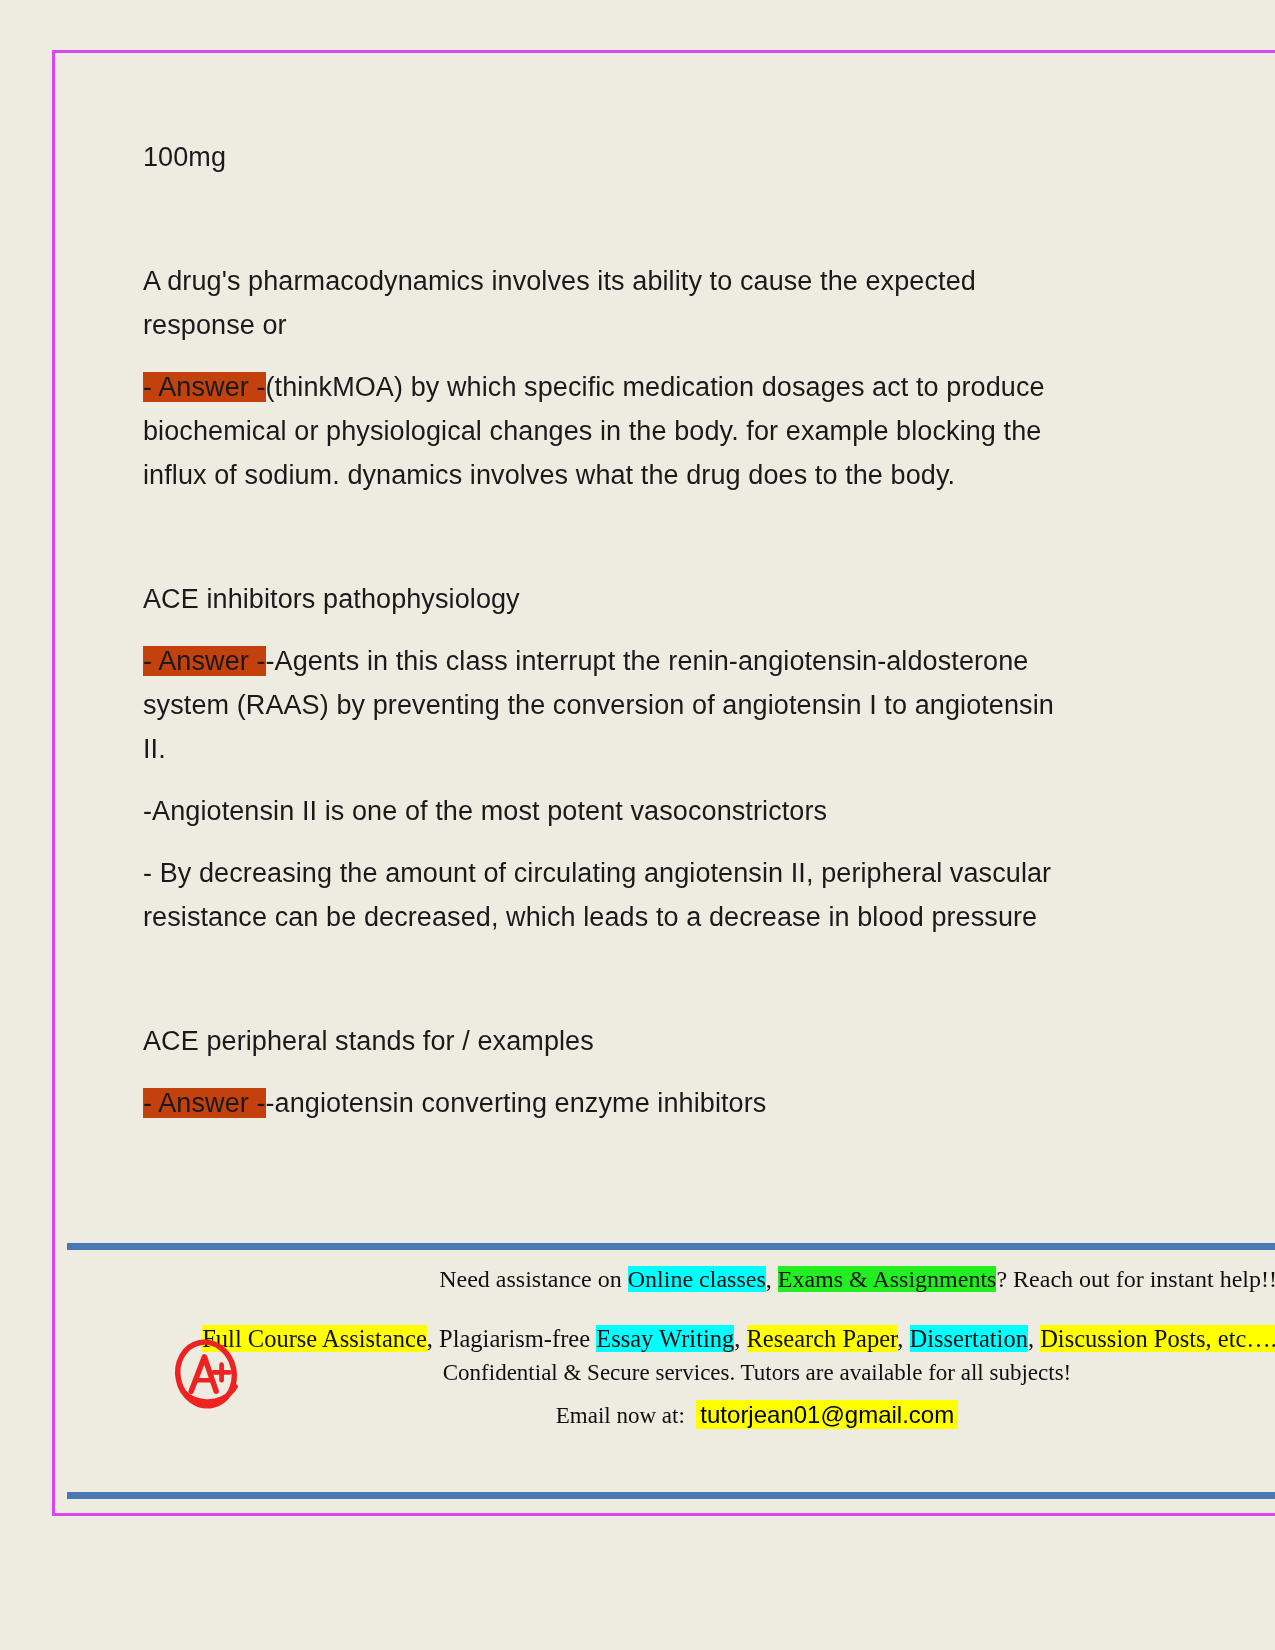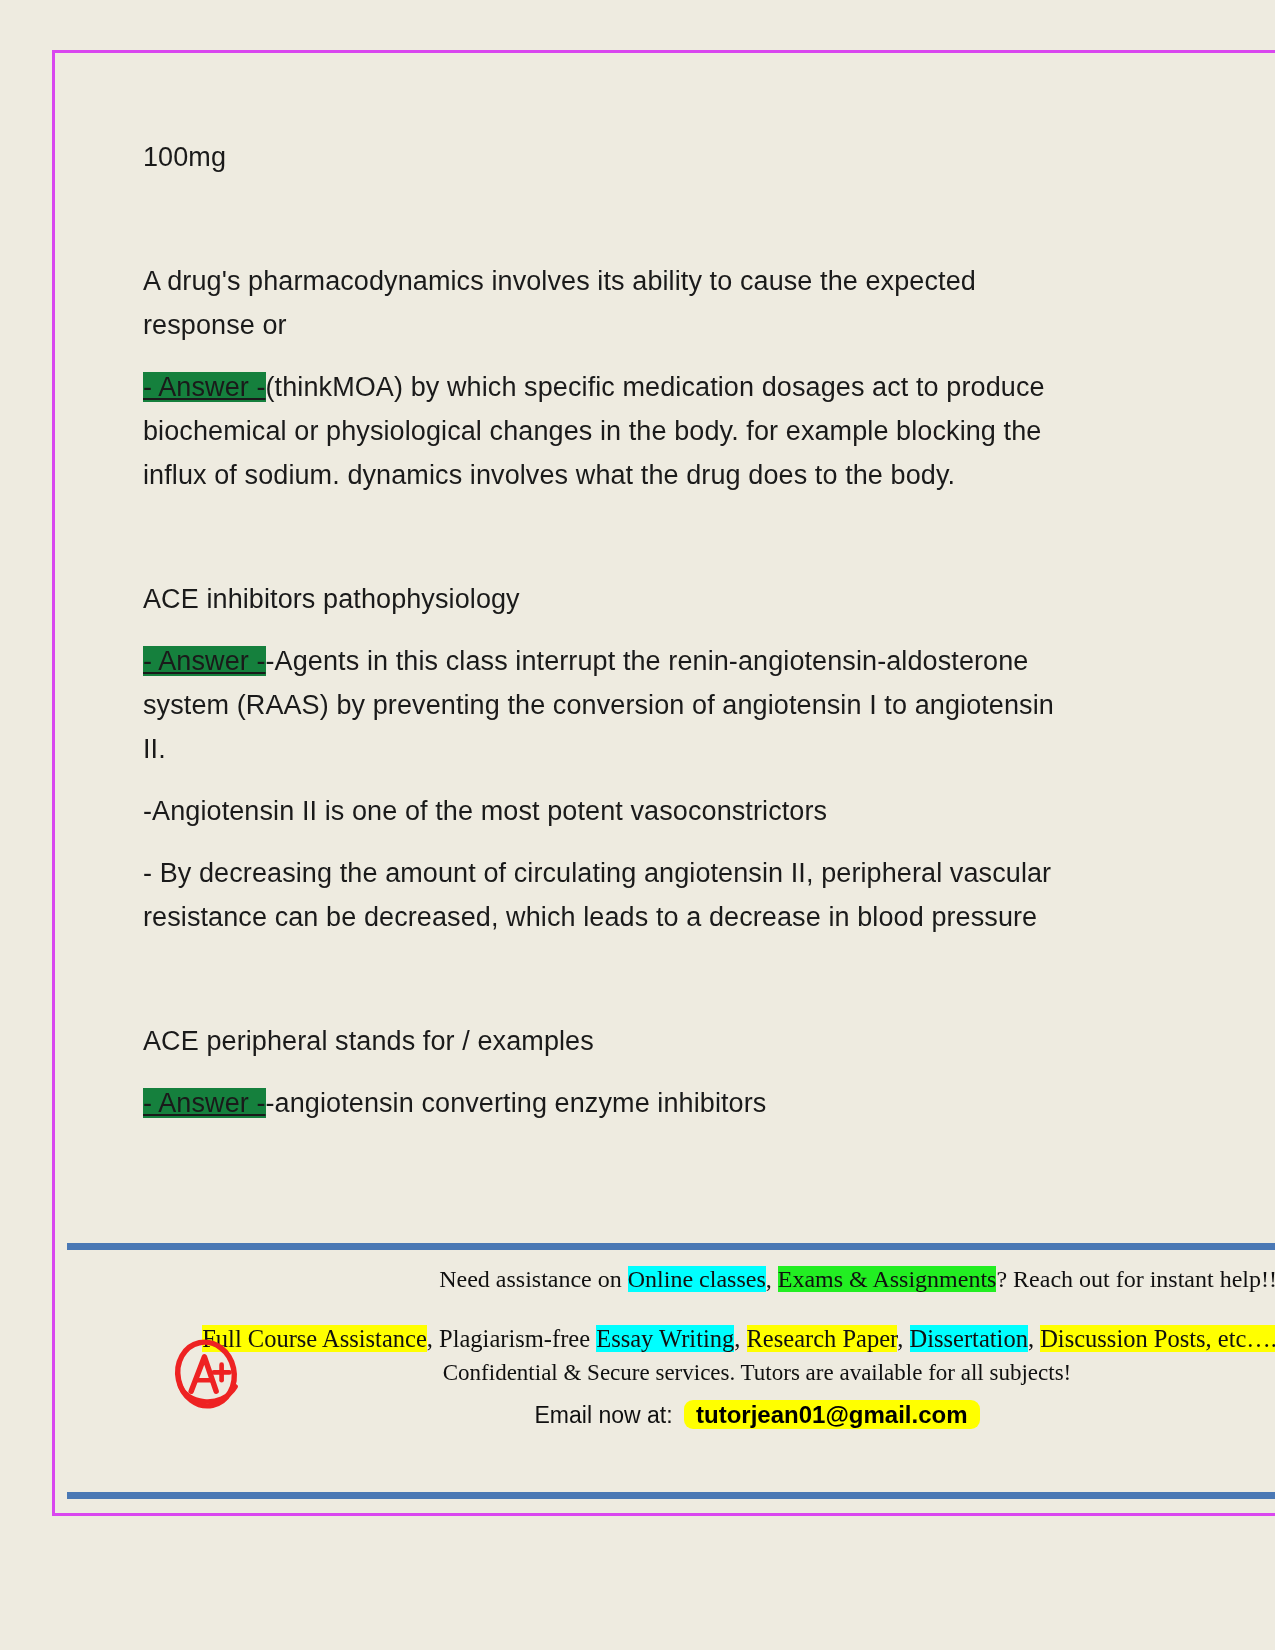--- a/index.html
+++ b/index.html
@@ -39,23 +39,22 @@
     line-height: 44px;
     color: #1a1a1a;
     margin: 0 0 18px 0;
     font-family: "Liberation Sans", sans-serif;
     letter-spacing: 0.1px;
   }
 
   .gap-lg { height: 62px; }
 
   .hl-yellow {
-    background: #15803d;
+    background: #c2410c;
     color: #1a1a1a;
-    text-decoration: underline;
   }
 
   
   #footer {
     position: absolute;
     left: 0;
     right: 0;
     bottom: 0;
     height: 278px;
   }
@@ -101,31 +100,30 @@
     font-family: "Liberation Serif", serif;
     font-size: 23px;
     color: #101010;
     line-height: 40px;
   }
 
   #email-line {
     margin-top: 2px;
   }
   #email-line .label {
-    font-family: Liberation Sans, sans-serif;
+    font-family: Liberation Serif, serif;
     font-size: 23px;
   }
   #email-line .addr {
     font-family: "Liberation Sans", sans-serif;
-    font-weight: bold;
+    font-weight: normal;
     font-size: 24px;
     background: #ffff00;
     color: #000;
-    padding: 1px 12px;
-    border-radius: 9px;
+    padding: 1px 4px;
   }
 
   
   #logo {
     position: absolute;
     left: 112px;
     top: 100px;
     width: 78px;
     height: 78px;
   }

